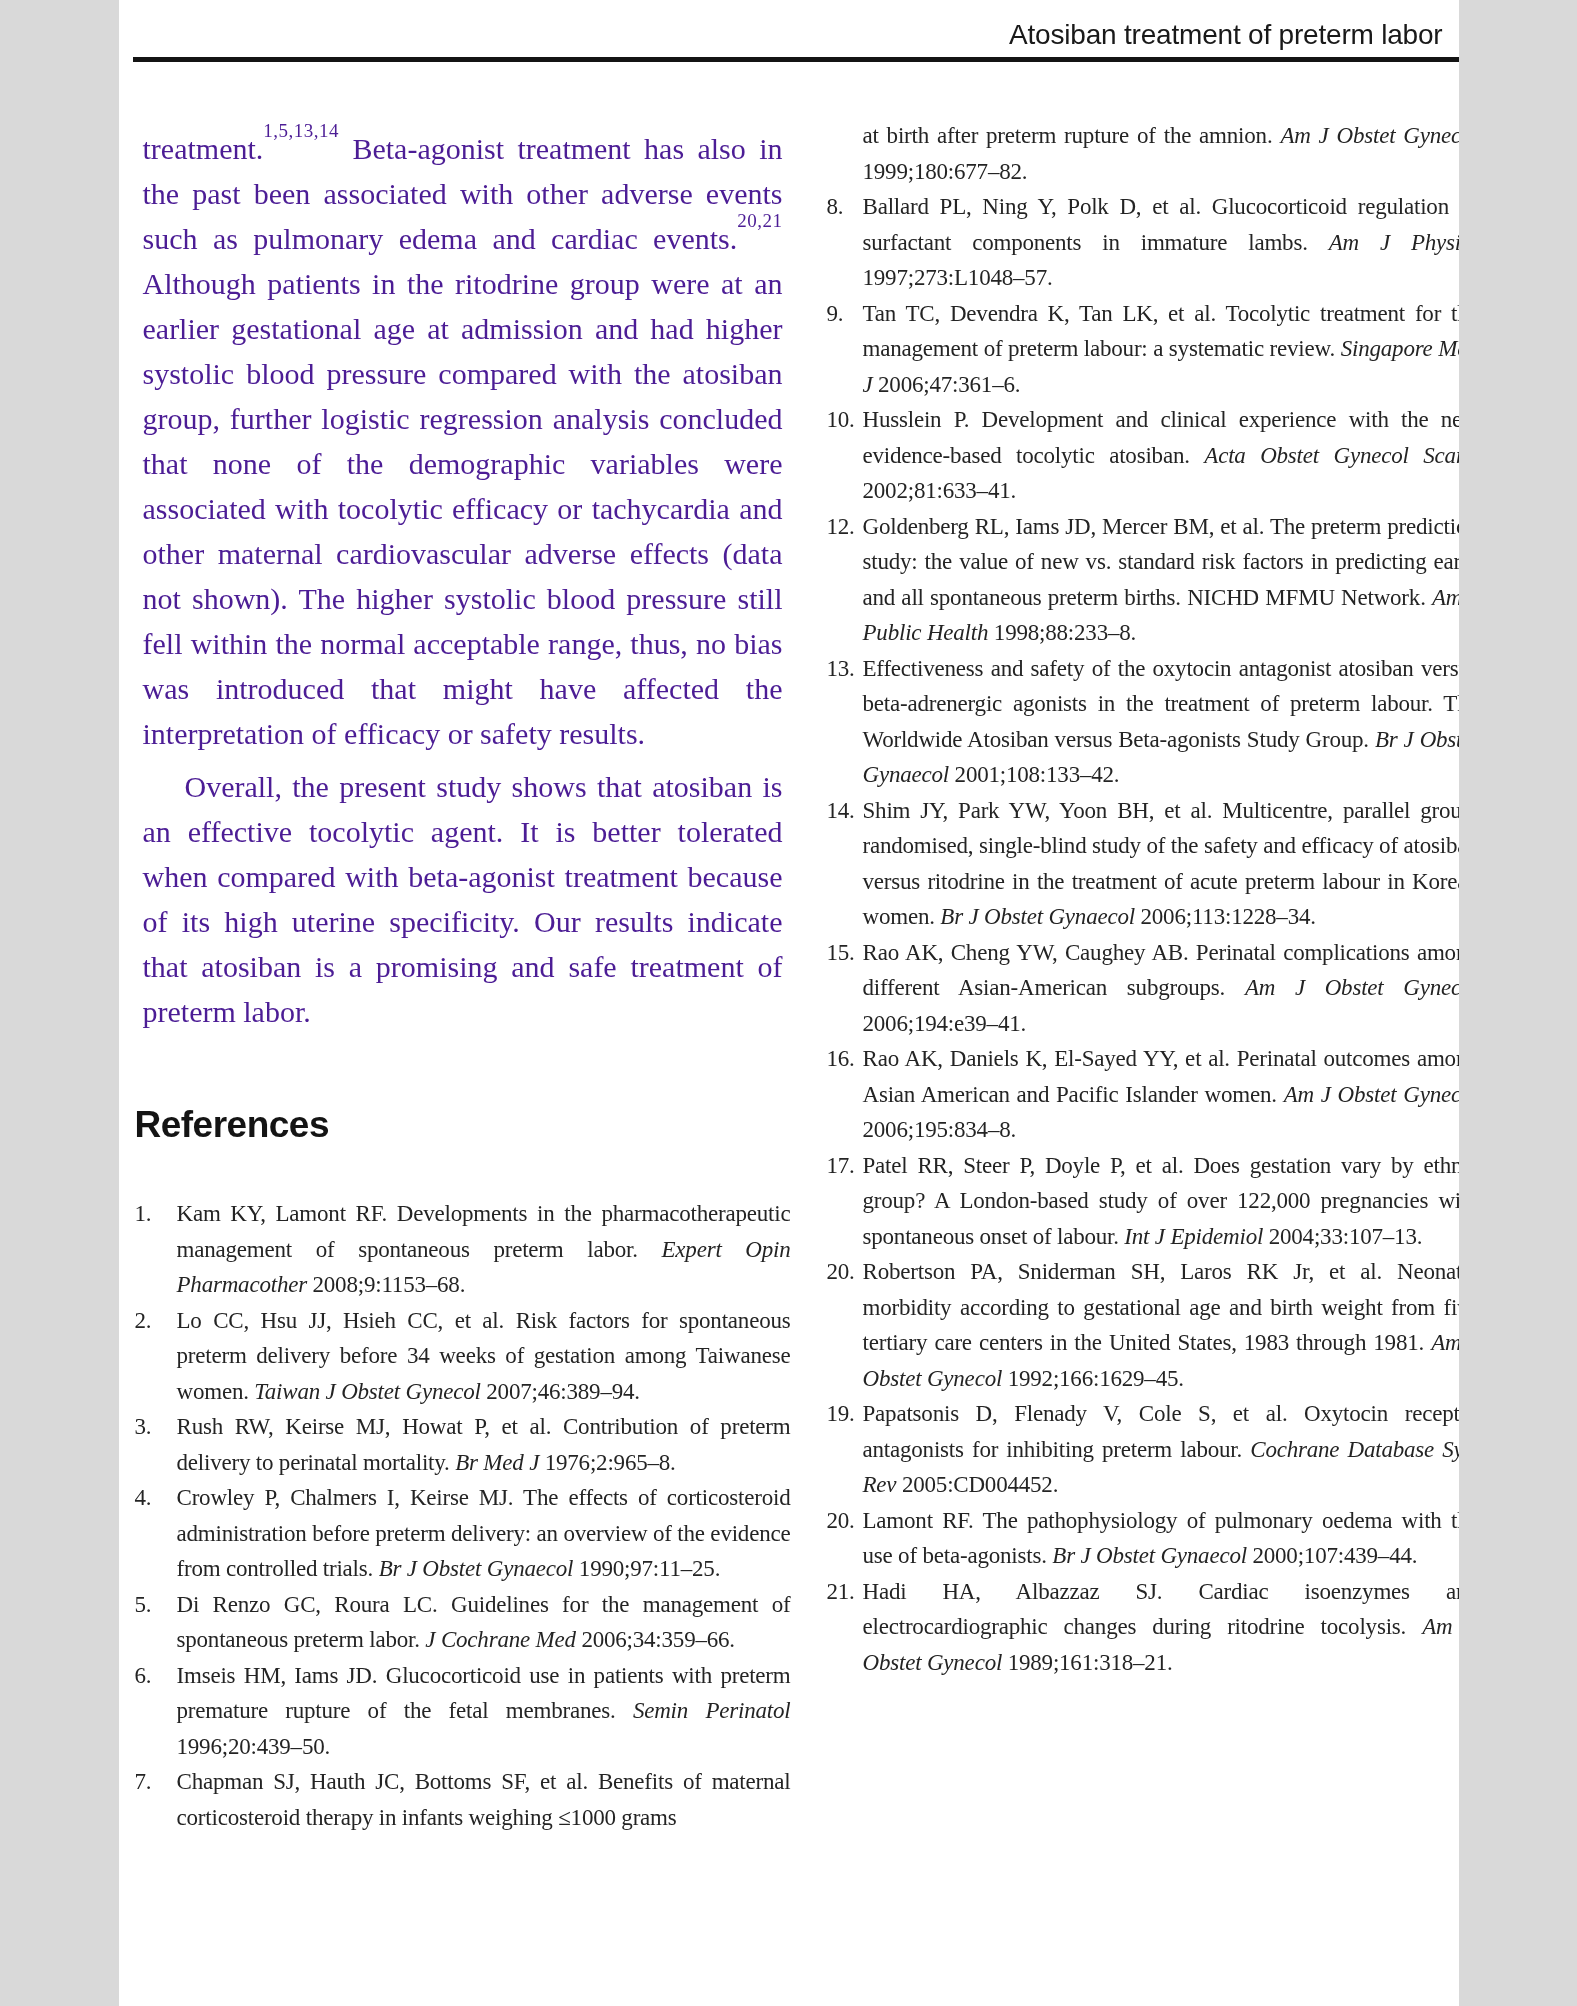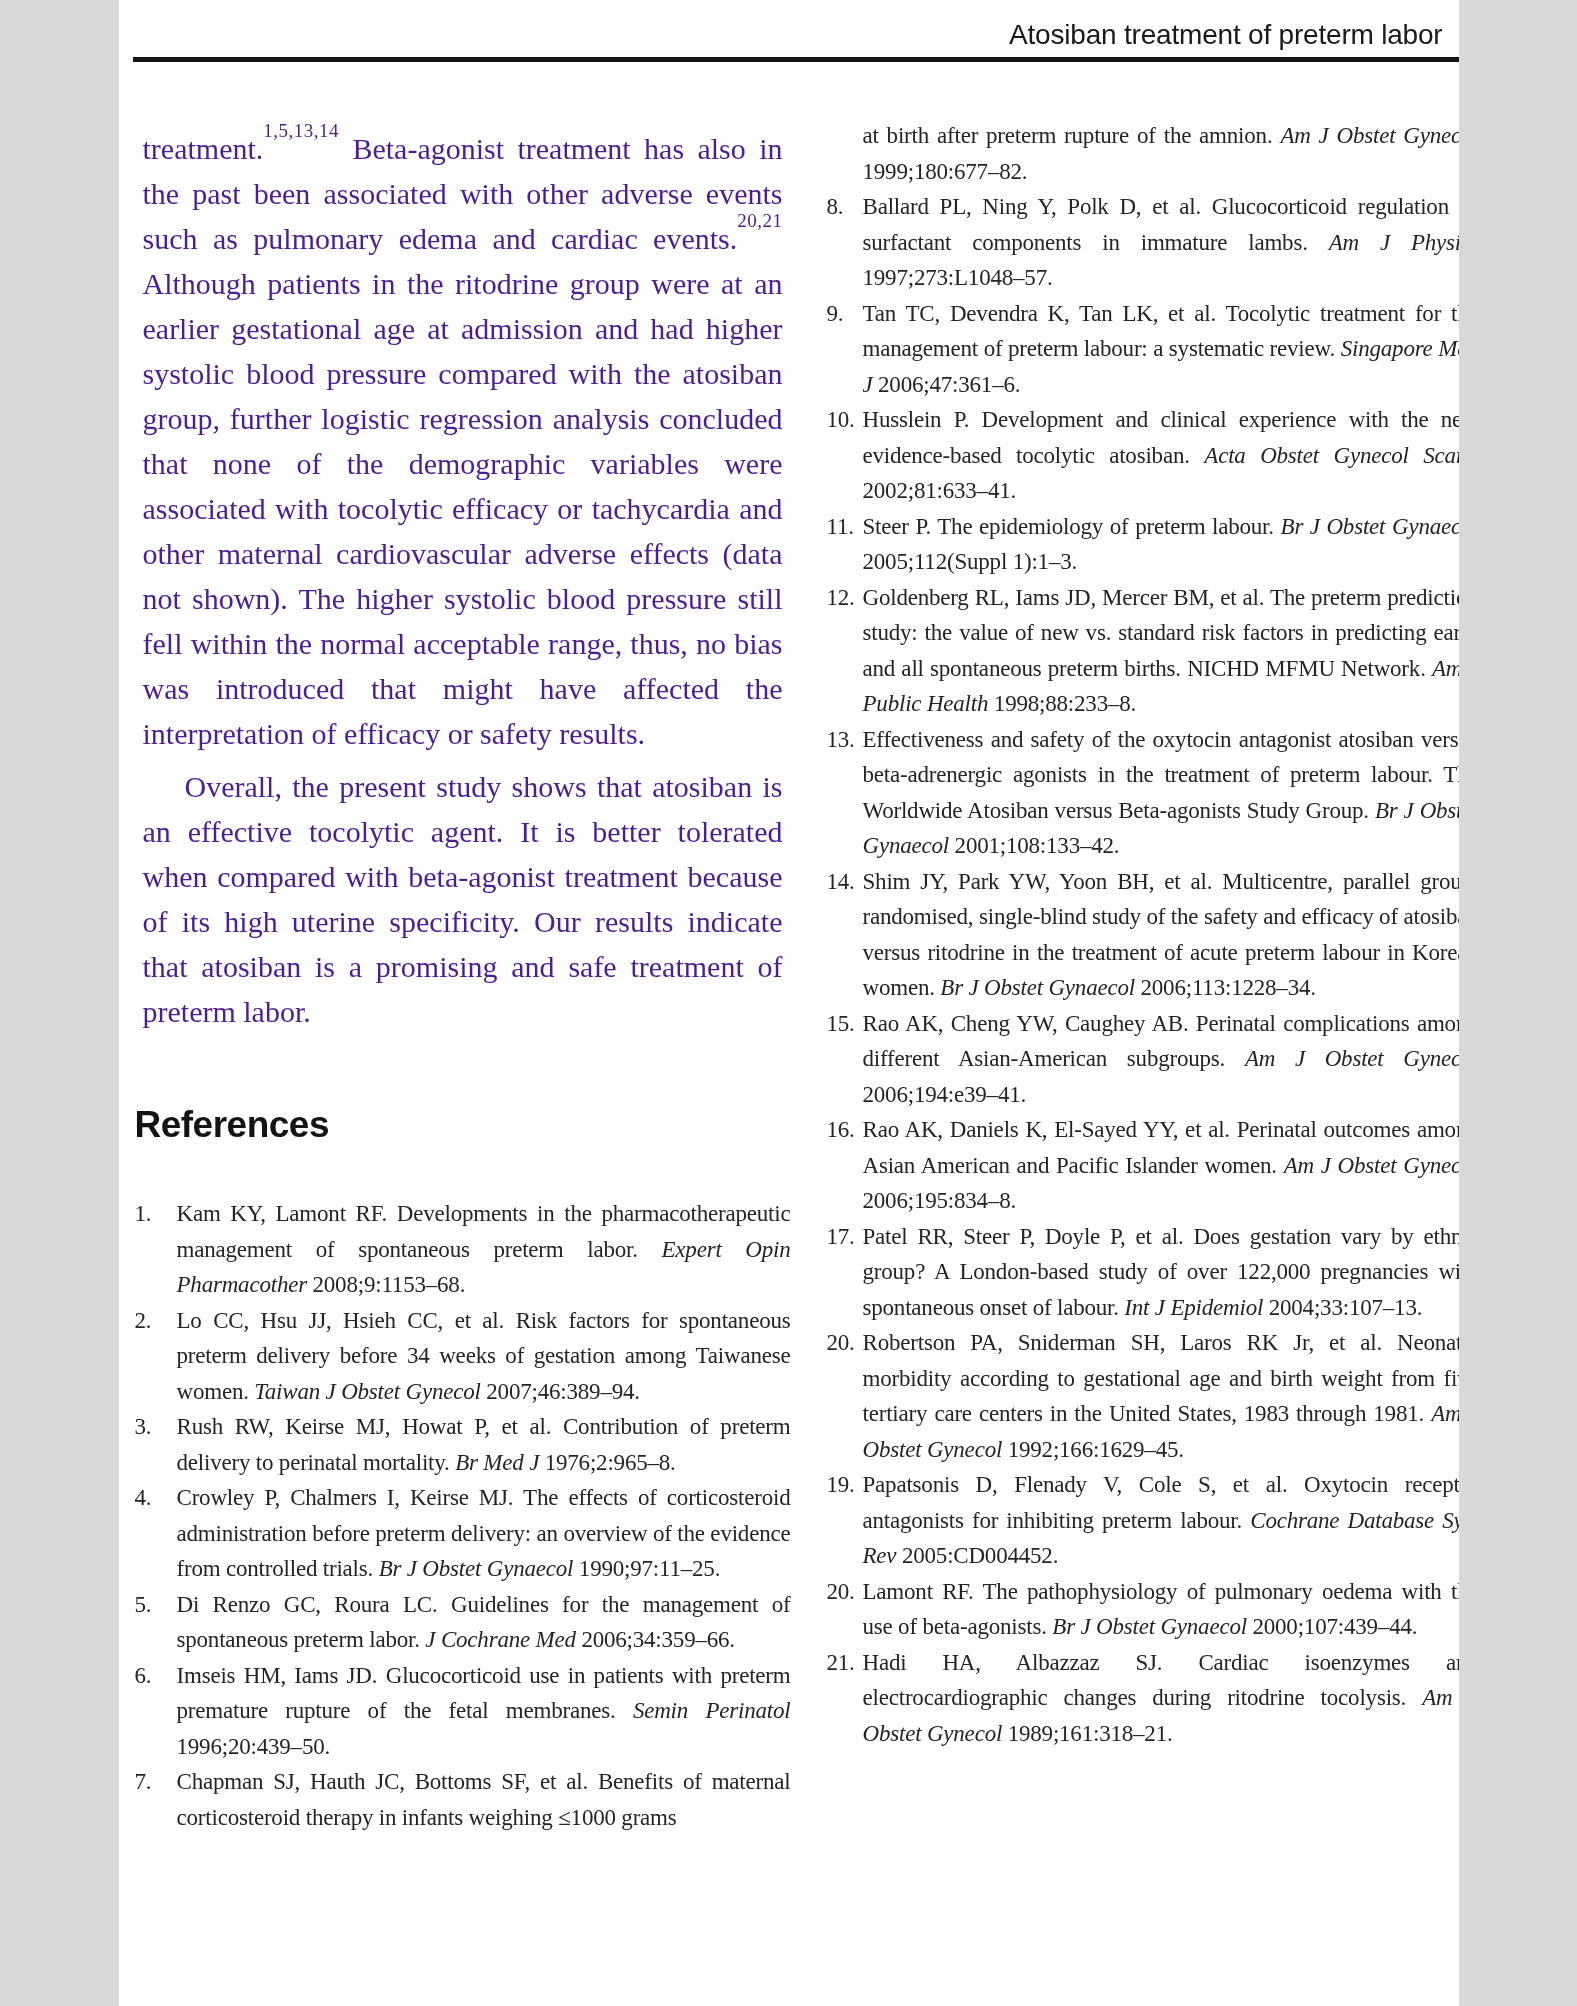--- a/index.html
+++ b/index.html
@@ -143,24 +143,20 @@
           </div>
           <div class="ref">
             <span class="ref-num">9.</span>
             <div class="ref-text"><span>Tan TC, Devendra K, Tan LK, et al. Tocolytic treatment for the management of preterm labour: a systematic review. </span><em>Singapore Med J</em><span> 2006;47:361–6.</span></div>
           </div>
           <div class="ref">
             <span class="ref-num">10.</span>
             <div class="ref-text"><span>Husslein P. Development and clinical experience with the new evidence-based tocolytic atosiban. </span><em>Acta Obstet Gynecol Scand</em><span> 2002;81:633–41.</span></div>
           </div>
           <div class="ref">
-            <span class="ref-num">11.</span>
-            <div class="ref-text"><span>Steer P. The epidemiology of preterm labour. </span><em>Br J Obstet Gynaecol</em><span> 2005;112(Suppl 1):1–3.</span></div>
-          </div>
-          <div class="ref">
             <span class="ref-num">12.</span>
             <div class="ref-text"><span>Goldenberg RL, Iams JD, Mercer BM, et al. The preterm prediction study: the value of new vs. standard risk factors in predicting early and all spontaneous preterm births. NICHD MFMU Network. </span><em>Am J Public Health</em><span> 1998;88:233–8.</span></div>
           </div>
           <div class="ref">
             <span class="ref-num">13.</span>
             <div class="ref-text"><span>Effectiveness and safety of the oxytocin antagonist atosiban versus beta-adrenergic agonists in the treatment of preterm labour. The Worldwide Atosiban versus Beta-agonists Study Group. </span><em>Br J Obstet Gynaecol</em><span> 2001;108:133–42.</span></div>
           </div>
           <div class="ref">
             <span class="ref-num">14.</span>
             <div class="ref-text"><span>Shim JY, Park YW, Yoon BH, et al. Multicentre, parallel group, randomised, single-blind study of the safety and efficacy of atosiban versus ritodrine in the treatment of acute preterm labour in Korean women. </span><em>Br J Obstet Gynaecol</em><span> 2006;113:1228–34.</span></div>

